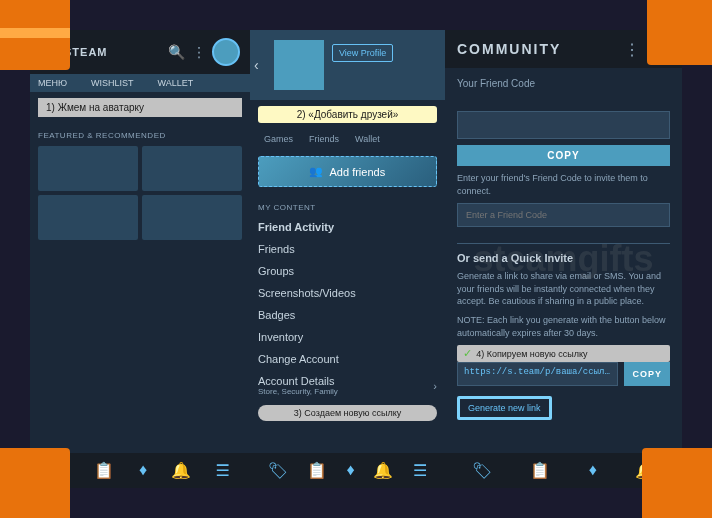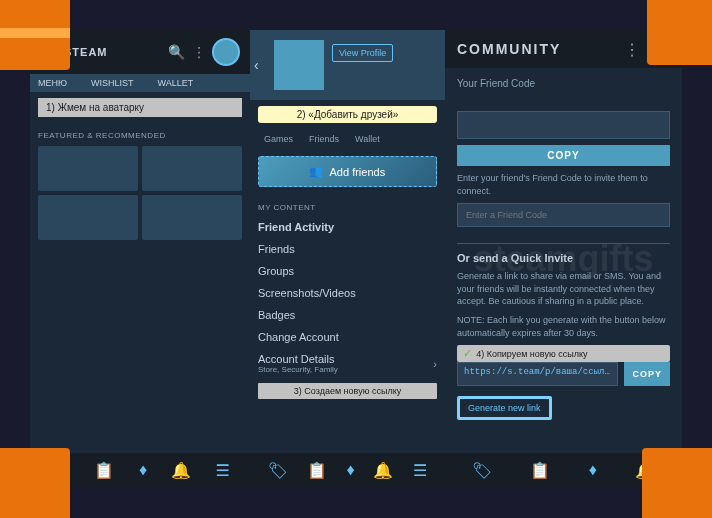--- a/index.html
+++ b/index.html
@@ -307,21 +307,21 @@
       display: flex;
       justify-content: space-between;
       align-items: center;
     }
 
     .new-link-tooltip {
       background: #c2c2c2;
       color: #1a1a1a;
       font-size: 9px;
       padding: 3px 7px;
-      border-radius: 1px;
+      border-radius: 8px;
       margin: 4px 8px;
       text-align: center;
     }
 
     .middle-bottom-bar {
       position: absolute;
       bottom: 0;
       left: 0;
       width: 195px;
       background: #171d25;
@@ -587,20 +587,21 @@
     <div class="add-friends-btn">
       <span>👥</span>
       <span>Add friends</span>
     </div>
     <div class="my-content-label">MY CONTENT</div>
     <div class="menu-item menu-item-bold">Friend Activity</div>
     <div class="menu-item">Friends</div>
     <div class="menu-item">Groups</div>
     <div class="menu-item">Screenshots/Videos</div>
     <div class="menu-item">Badges</div>
+    <div class="menu-item">Inventory</div>
     <div class="menu-item">Change Account</div>
     <div class="menu-item menu-item-arrow">
       <div>
         <div>Account Details</div>
         <div style="color:#8ba3b8;font-size:8px;">Store, Security, Family</div>
       </div>
       <span style="color:#8ba3b8;">›</span>
     </div>
     <div class="new-link-tooltip">3) Создаем новую ссылку</div>
     <div class="middle-bottom-bar">

